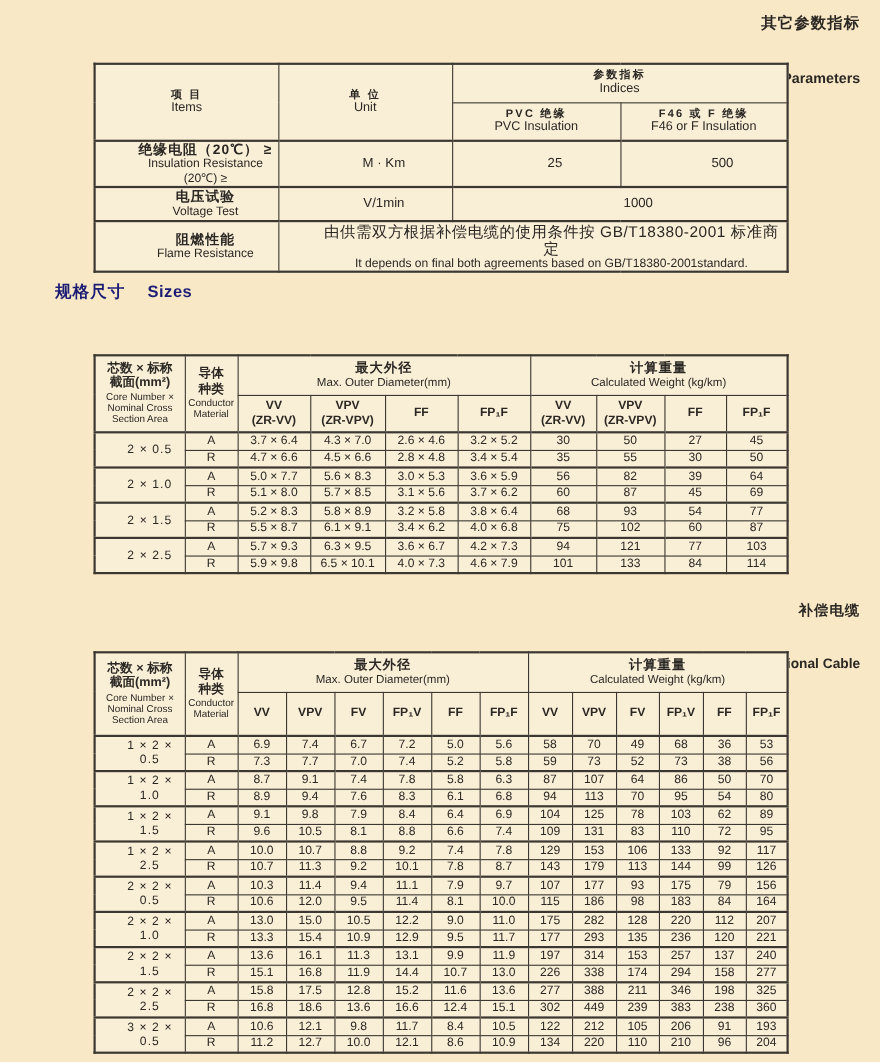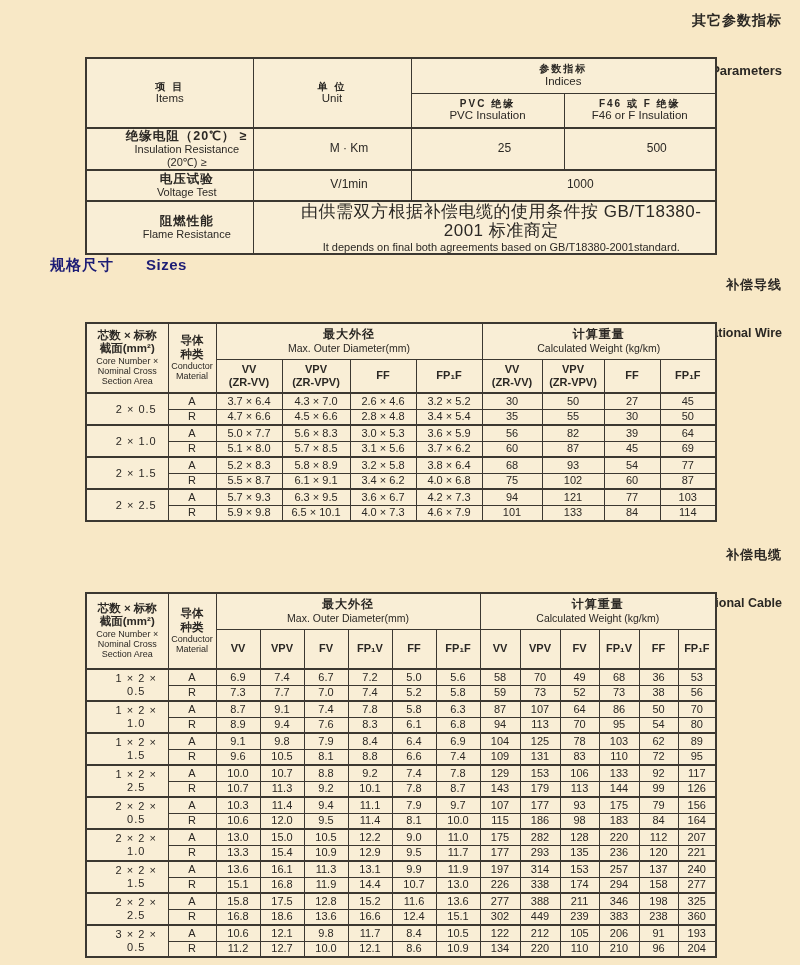--- a/index.html
+++ b/index.html
@@ -31,21 +31,21 @@
   #hdr-wire{top:277px;}
   #hdr-cable{top:547px;}
   .corner.small .cn{font-size:13px;}
   .corner.small .en{font-size:12.5px;}
 
   
   .section-title{
     position:absolute;left:50px;top:256px;
     color:var(--navy);font-weight:bold;font-size:15px;letter-spacing:1px;
   }
-  .section-title .en-inline{margin-left:32px;letter-spacing:.5px;text-align:right;}
+  .section-title .en-inline{margin-left:20px;letter-spacing:.5px;text-align:right;}
 
   
   table{
     border-collapse:collapse;table-layout:fixed;
     background:var(--cell);
     position:absolute;left:85px;width:630px;
   }
   th,td{
     border:1px solid var(--border);
     text-align:center;vertical-align:middle;
@@ -58,21 +58,21 @@
   .params-table .ph2{height:35px;}
   .params-table th .cn{font-size:10px;letter-spacing:2px;}
   .params-table th .en{font-size:11.5px;font-weight:normal;}
   .params-table .r-insul{height:35px;}
   .params-table .r-volt{height:31px;}
   .params-table .r-flame{height:26px;}
   .params-table .prow td{border-top-width:2px;padding-left:34px;}
   .params-table .item .cn{font-size:12.5px;letter-spacing:1px;}
   .params-table .item .en{font-size:11px;font-weight:normal;}
   .params-table .val{font-size:12px;}
-  .params-table .val .cn{font-size:17px;font-weight:normal;letter-spacing:.5px;}
+  .params-table .val .cn{font-size:14px;font-weight:normal;letter-spacing:.5px;}
   .params-table .val .en{font-size:11px;font-weight:normal;}
 
   
   .size-table{border:2px solid var(--border);}
   #wire-table{top:322px;}
   #cable-table{top:592px;}
   .size-table thead .hrow1{height:36px;}
   #wire-table thead .hrow2{height:34px;}
   #cable-table thead .hrow2{height:40px;}
   .size-table thead th .cn{font-size:12px;letter-spacing:1px;}
@@ -156,24 +156,20 @@
         <span class="en">It depends on final both agreements based on GB/T18380-2001standard.</span>
       </td>
     </tr>
   </tbody>
     </table>
 
   <div class="section-title">
     <span>规格尺寸</span><span class="en-inline">Sizes</span>
   </div>
 
-  <div class="corner small" id="hdr-wire">
-    <span class="cn">补偿导线</span>
-    <span class="en">Compensational Wire</span>
-  </div>
 
   <table class="size-table" id="wire-table">
     <colgroup>
       <col style="width:82px">
         <col style="width:48px">
       <col style="width:66px">
         <col style="width:68px">
         <col style="width:66px">
         <col style="width:66px">
       <col style="width:60px">

